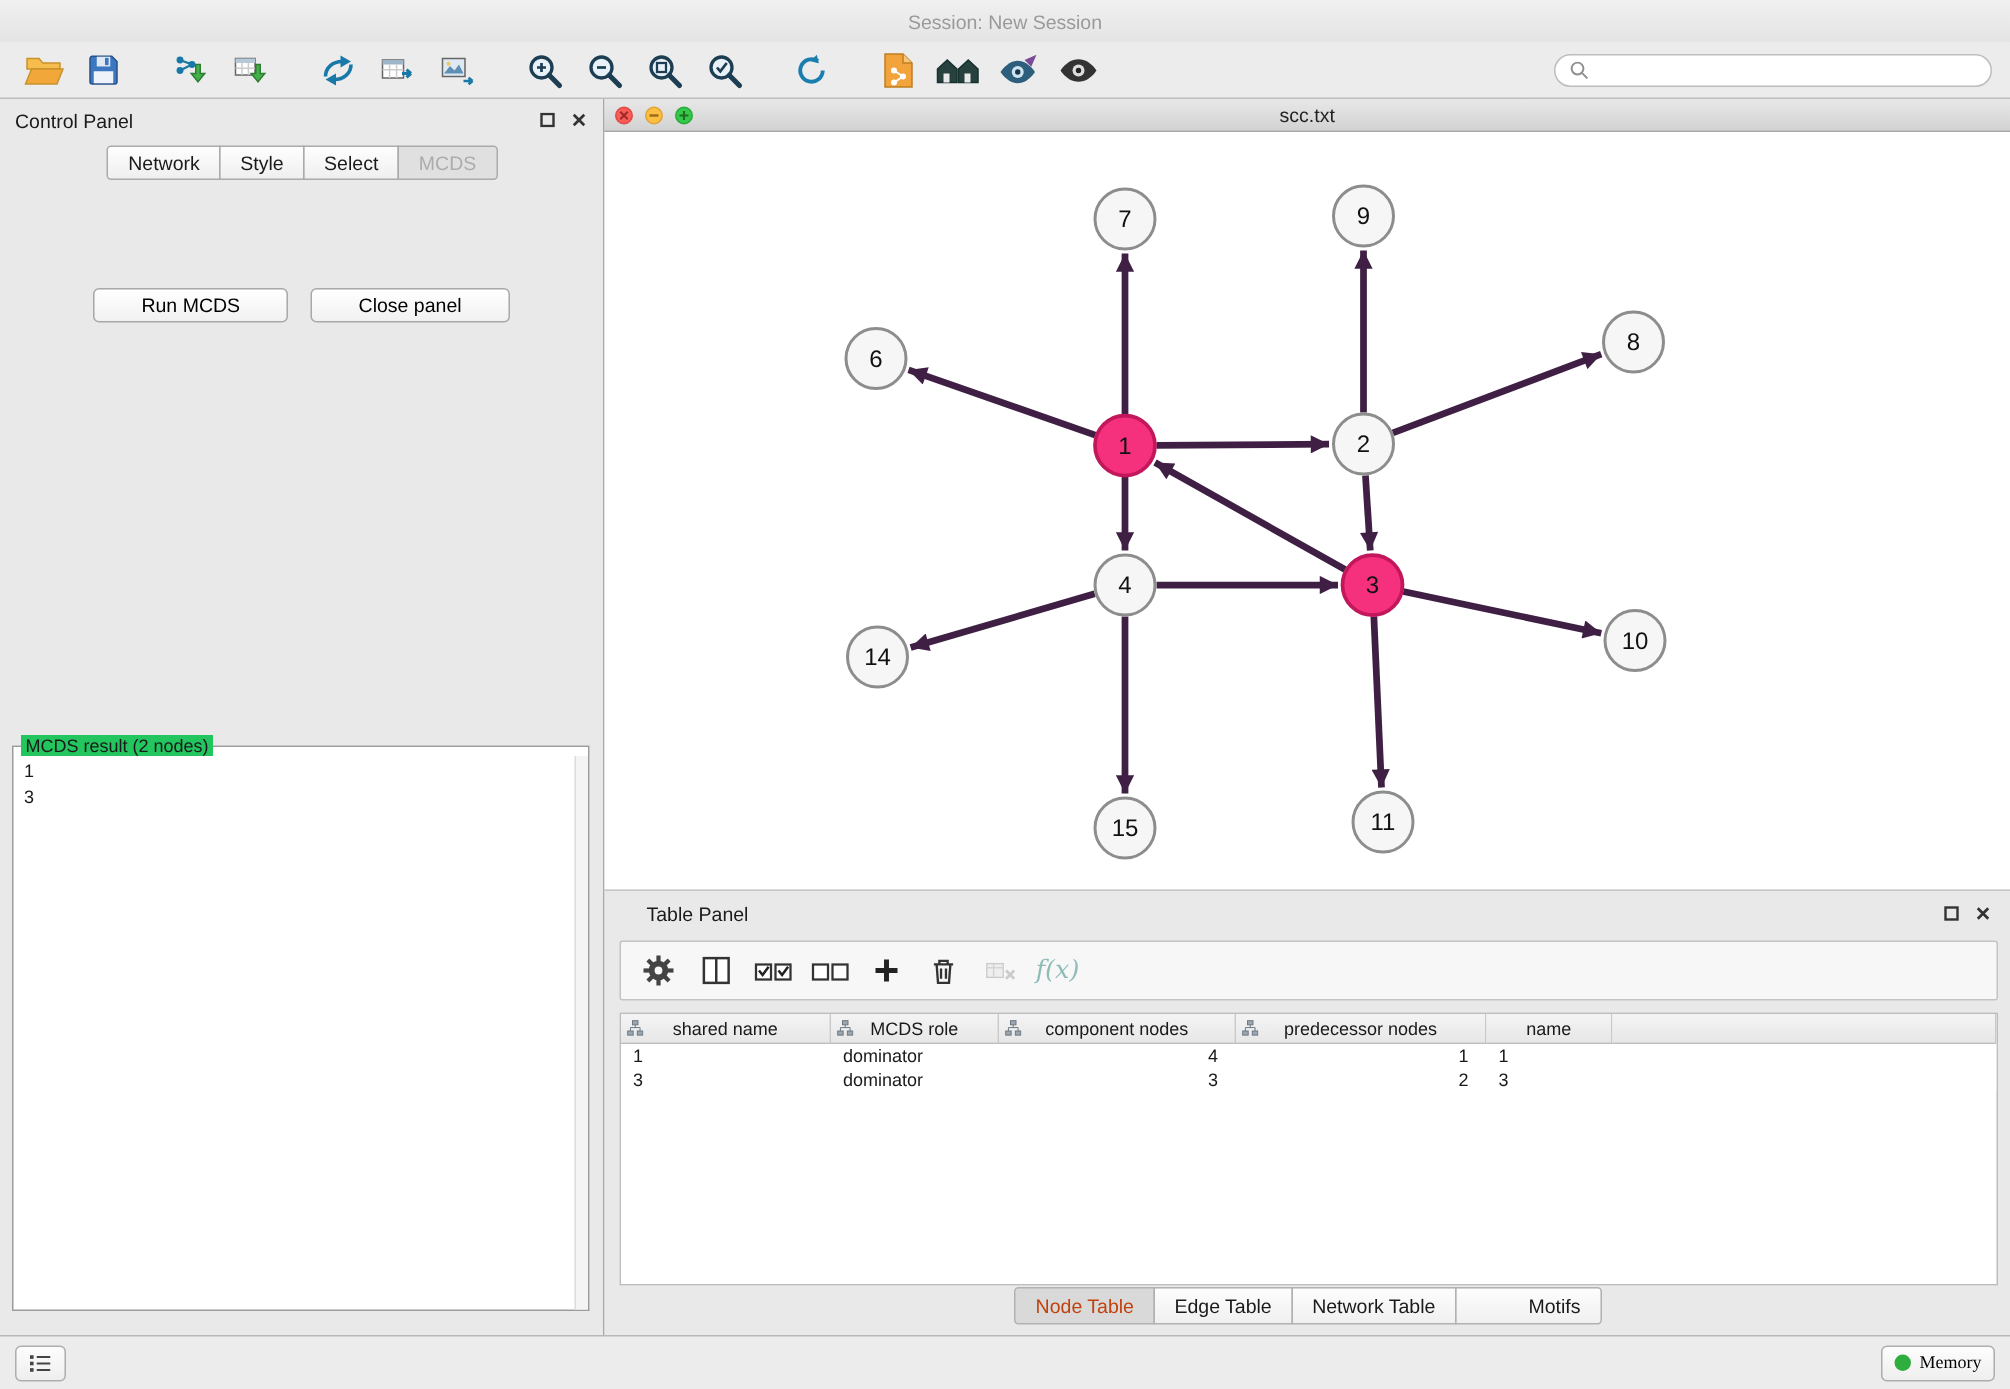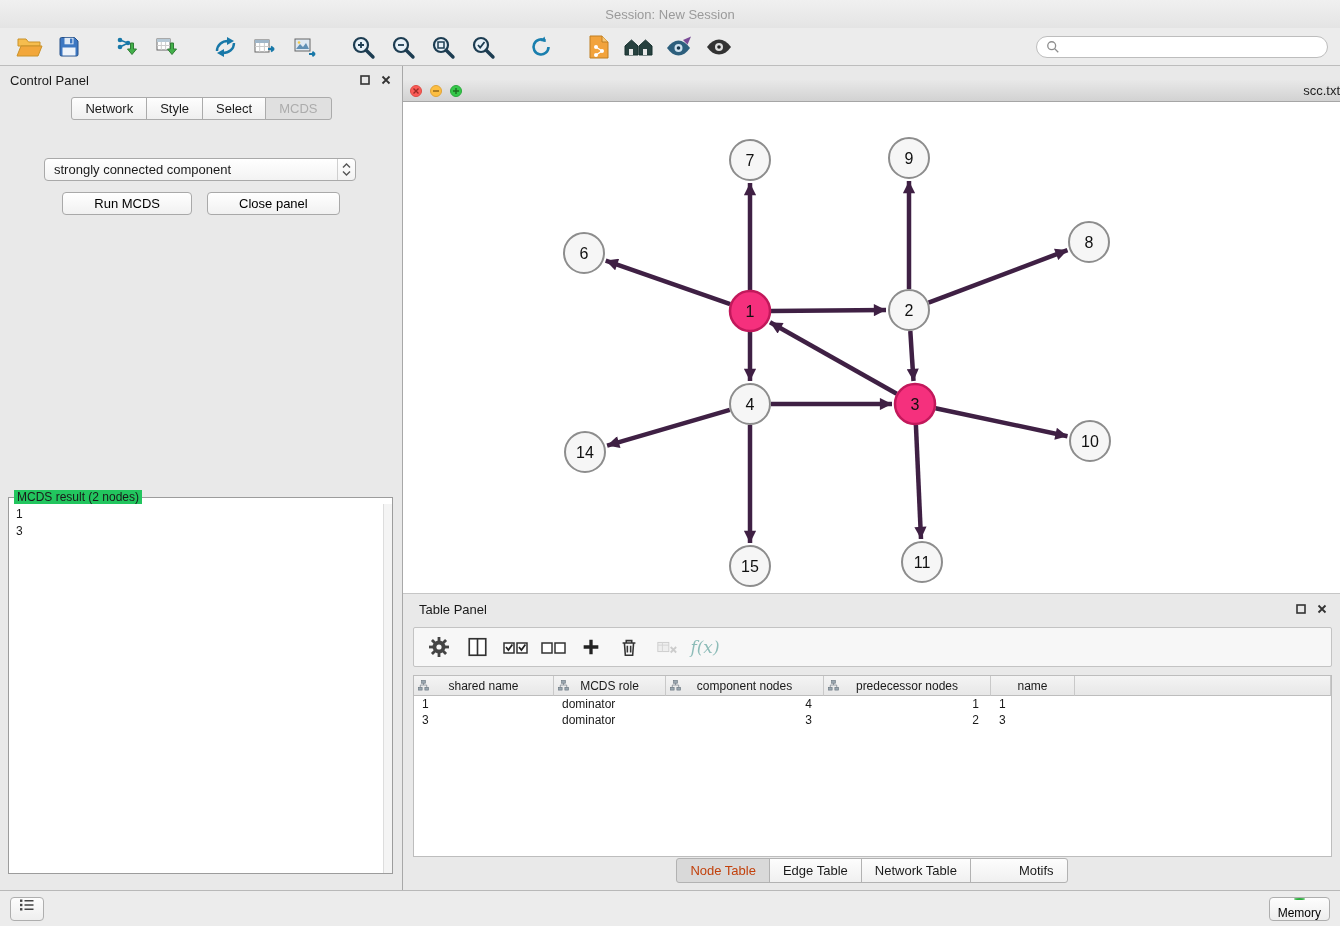--- a/index.html
+++ b/index.html
@@ -54,33 +54,33 @@
   .result-box legend { font-size:12px; margin-left:5px; padding:0 3px; background:#22c55e; }
   .result-content { font-size:12px; line-height:17px; padding:2px 7px; }
   .result-scroll { position:absolute; top:0; right:0; bottom:0; width:9px;
     background:#f4f4f4; border-left:1px solid #ddd; }
 
   
   .right-col { flex:1; display:flex; flex-direction:column; background:#e9e9e9; }
   .network-window { height:527px; }
   .net-titlebar { height:22px; background:linear-gradient(#e8e8e8,#d2d2d2);
     border-bottom:1px solid #a6a6a6; position:relative;
-    display:flex; align-items:center; justify-content:flex-end;margin-top:14px; }
+    display:flex; align-items:center; justify-content:center; }
   .traffic { position:absolute; left:7px; top:5px; display:flex; gap:8px; }
   .tl { width:12px; height:12px; border-radius:50%; display:flex; align-items:center; justify-content:center; cursor:default; }
   .tl.red    { background:#fc5b57; border:1px solid #dd4b43; }
   .tl.yellow { background:#fdbe41; border:1px solid #dfa337; }
   .tl.green  { background:#35c84a; border:1px solid #2aa93c; }
   .net-title { font-size:13px; color:#222; }
   .net-canvas { height:505px; background:#fff; position:relative; }
   .net-canvas svg { display:block; }
 
   
   .table-panel { flex:1; position:relative; background:#e9e9e9; border-top:1px solid #c6c6c6; }
-  .tp-header { position:absolute; top:6px; left:16px; right:12px; height:18px;
+  .tp-header { position:absolute; top:6px; left:28px; right:12px; height:18px;
     display:flex; justify-content:space-between; align-items:center; }
   .tp-toolbar { position:absolute; top:33px; left:10px; right:8px; height:40px;
     background:#f7f7f7; border:1px solid #c3c3c3; border-radius:2px;
     display:flex; align-items:center; padding:0 8px; gap:4px; }
   .ttbtn { width:34px; height:32px; border:none; background:transparent; padding:0;
     display:flex; align-items:center; justify-content:center; cursor:default; }
   .ttbtn.disabled { opacity:.45; }
   .fx { font-family:"DejaVu Serif", serif; font-style:italic; font-size:17px; color:#0f766e; }
 
   .tp-table { position:absolute; top:81px; left:10px; right:8px; height:182px;
@@ -100,21 +100,21 @@
   .tp-tab:first-child { border-radius:3px 0 0 3px; }
   .tp-tab:last-child  { border-radius:0 3px 3px 0;padding-left:48px; }
   .tp-tab.active { background:#d9d9d9; color:#c2410c; }
 
   
   .statusbar { height:36px; border-top:1px solid #b8b8b8; background:#ececec;
     display:flex; align-items:center; justify-content:space-between; padding:0 10px; }
   .sb-btn { height:24px; border:1px solid #aeaeae; border-radius:4px;
     background:linear-gradient(#fdfdfd,#eeeeee); display:flex; align-items:center;
     justify-content:space-between; gap:6px; font-size:12px; padding:0 8px; cursor:default;
-    font-family:Liberation Sans, sans-serif;flex-direction:column; }
+    font-family:Liberation Serif, serif; }
   .dot { width:11px; height:11px; border-radius:50%; background:#2fae3f; display:inline-block; }
 </style>
 </head>
 <body>
 
 <div>
 
   <div class="titlebar">
     <span class="win-title">Session: New Session</span>
   </div>
@@ -273,29 +273,20 @@
                 <path d="M1.5 1.5l7 7M8.5 1.5l-7 7" stroke="#333" stroke-width="1.8"></path>
               </svg>
           </span>
         </span>
       </div>
       <div class="cp-tabs">
         <div class="tab">Network</div>
         <div class="tab">Style</div>
         <div class="tab">Select</div>
         <div class="tab active">MCDS</div>
-      </div>
-      <div class="dropdown">
-        <span>strongly connected component</span>
-        <span class="stepper">
-          <svg width="9" height="13" viewBox="0 0 9 13">
-            <path d="M1 4.5L4.5 1 8 4.5" fill="none" stroke="#555" stroke-width="1.4"></path>
-            <path d="M1 8.5L4.5 12 8 8.5" fill="none" stroke="#555" stroke-width="1.4"></path>
-          </svg>
-        </span>
       </div>
       <div class="btn-row">
         <button class="mac-btn">Run MCDS</button>
         <button class="mac-btn">Close panel</button>
       </div>
       <fieldset class="result-box">
         <legend>MCDS result (2 nodes)</legend>
         <div class="result-content">
           <div>1</div>
           <div>3</div>

